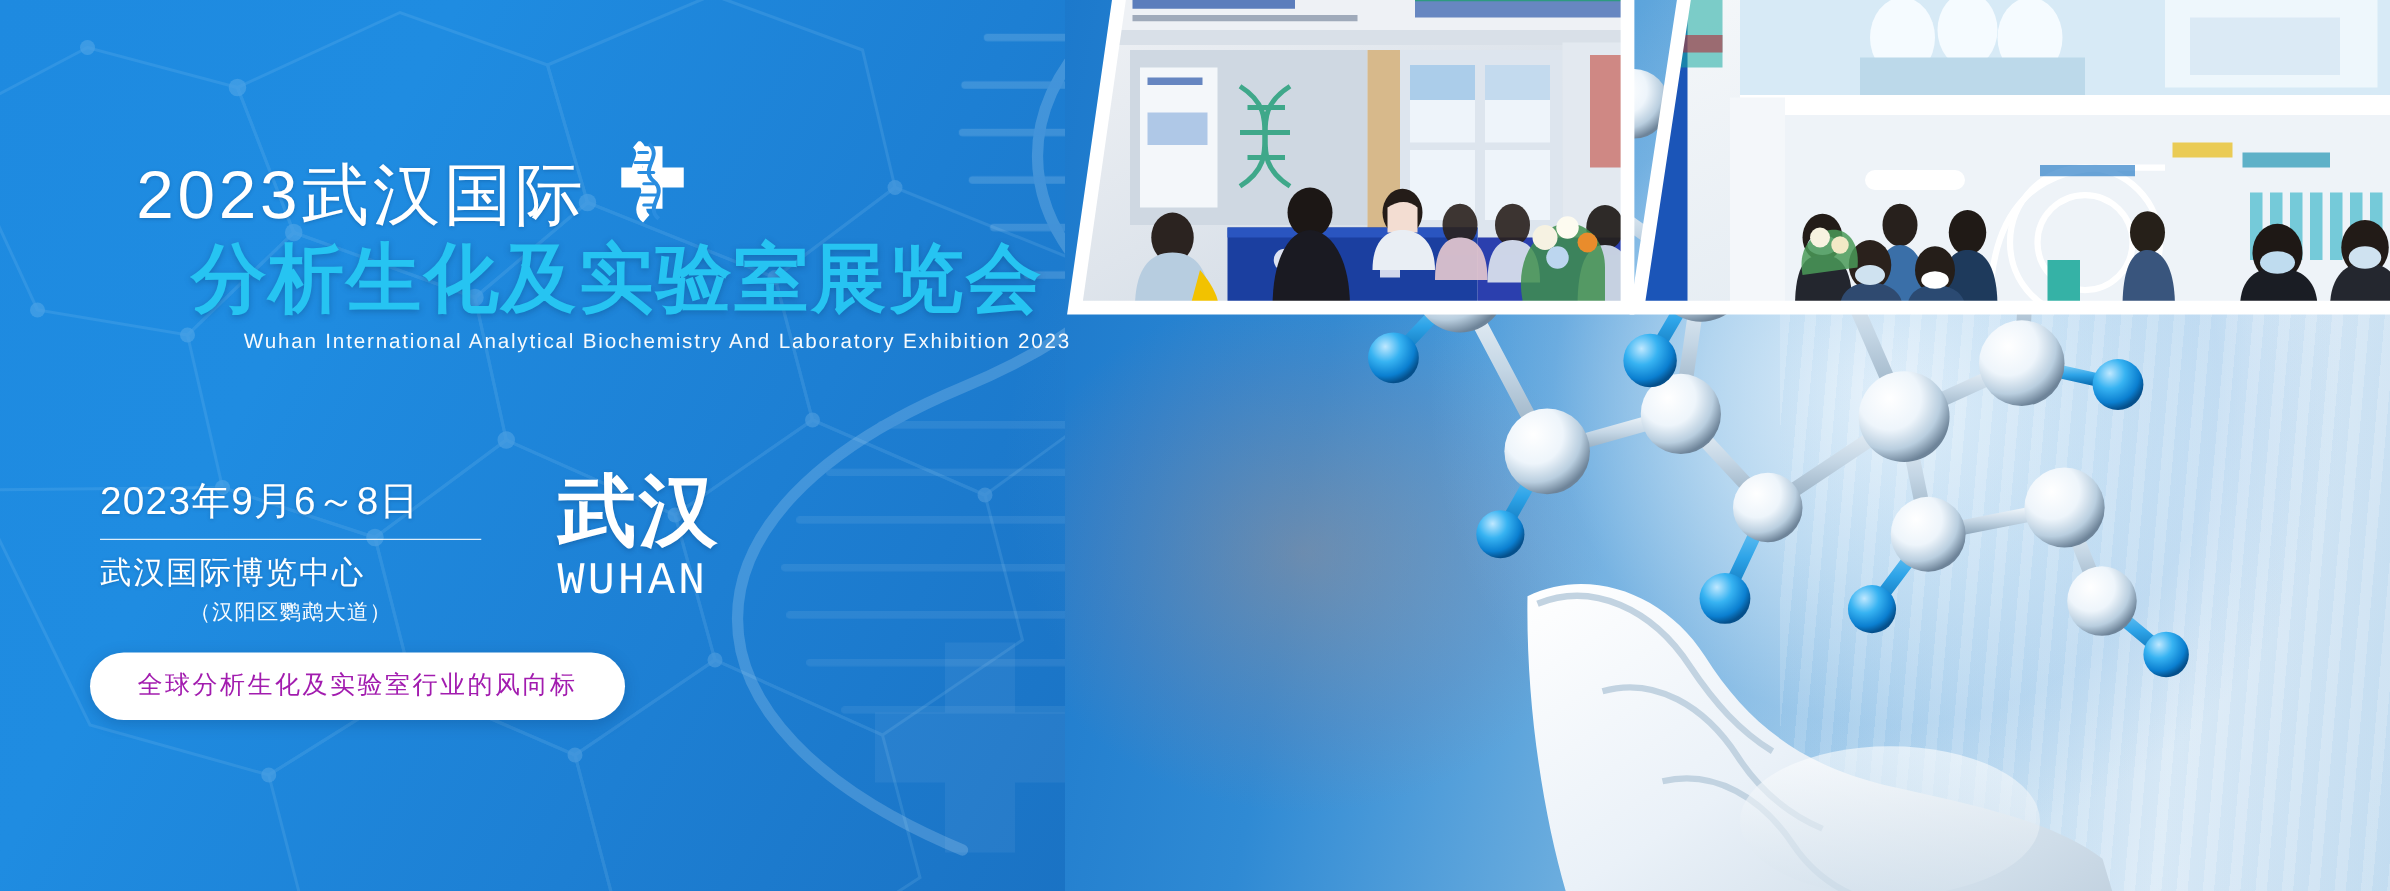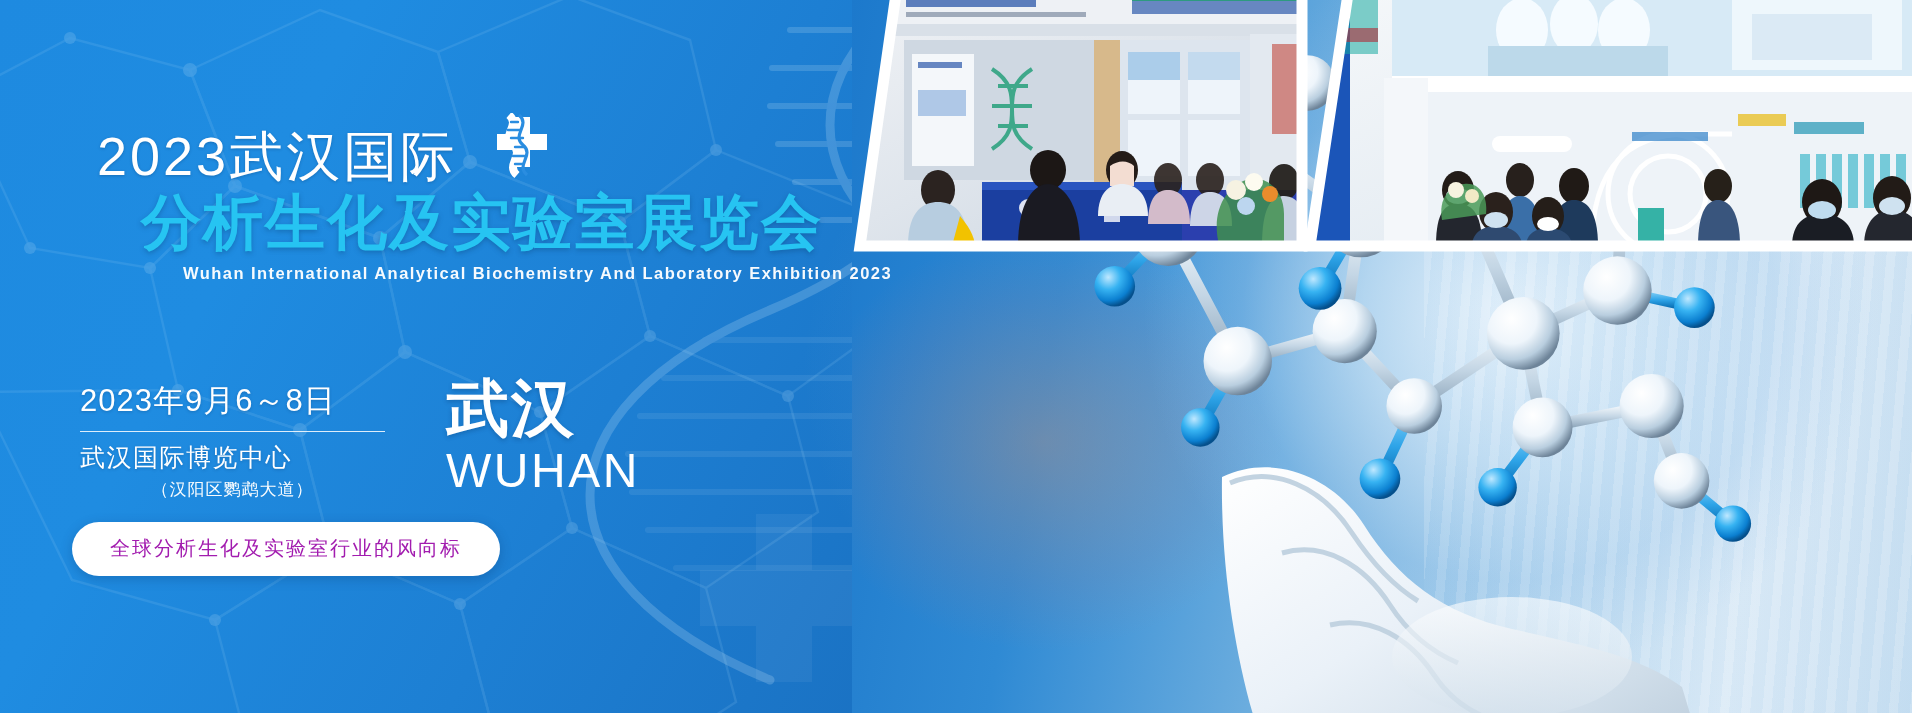--- a/index.html
+++ b/index.html
@@ -48,37 +48,37 @@
     left:34%;top:50%;
     width:520px;height:430px;
   }
 
   
   .panels{position:absolute;top:-6px;right:-10px;width:1090px;height:274px;}
 
   
   .content{position:absolute;left:0;top:0;width:980px;height:713px;}
 
-  .title-block{position:absolute;left:97px;top:128px;width:760px;}
+  .title-block{position:absolute;left:109px;top:128px;width:760px;}
 
   .title-line1{
     font-size:54px;line-height:1.06;color:#ffffff;
     letter-spacing:3px;font-weight:400;white-space:nowrap;
     text-shadow:0 1px 3px rgba(6,50,100,.30);
   }
   .title-line2{
     margin-top:6px;margin-left:44px;
     font-size:60px;line-height:1.06;color:#26c4f2;
     letter-spacing:2px;font-weight:700;white-space:nowrap;
     text-shadow:0 2px 5px rgba(8,60,110,.35);
   }
   .title-en{
     margin-top:9px;margin-left:86px;
     font-size:16.5px;letter-spacing:1.45px;color:#ffffff;
-    font-weight:700;white-space:nowrap;opacity:.96;
+    font-weight:400;white-space:nowrap;opacity:.96;
   }
 
   .cross-icon{
     position:absolute;left:489px;top:113px;
     width:66px;height:66px;
   }
 
   
   .info-row{position:absolute;left:80px;top:378px;display:flex;align-items:flex-start;}
   .date-col{width:310px;padding-top:2px;}
@@ -97,22 +97,22 @@
   .venue-sub{
     margin-top:4px;font-size:17px;color:#ffffff;letter-spacing:1px;
     text-align:center;width:305px;white-space:nowrap;opacity:.97;
   }
   .city-col{margin-left:56px;padding-top:0;}
   .city-cn{
     font-size:63px;font-weight:700;color:#ffffff;line-height:1;
     letter-spacing:2px;text-shadow:0 2px 4px rgba(6,50,100,.30);font-family:Liberation Serif, serif;
   }
   .city-en{
-    margin-top:6px;font-size:48px;color:#ffffff;letter-spacing:2.5px;
-    font-weight:400;line-height:1;
+    margin-top:6px;font-size:36px;color:#ffffff;letter-spacing:2.5px;
+    font-weight:400;line-height:1;font-family:Liberation Mono, monospace;
   }
 
   
   .tagline{
     position:absolute;left:72px;top:522px;
     background:#ffffff;
     border-radius:40px;
     padding:16px 38px 18px 38px;
     box-shadow:0 3px 12px rgba(5,45,95,.25);
     display:inline-block;

